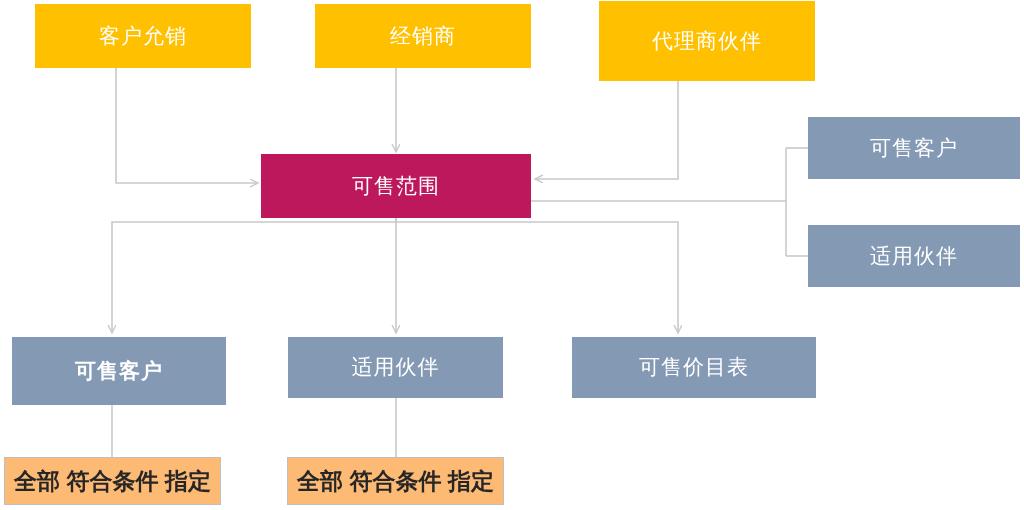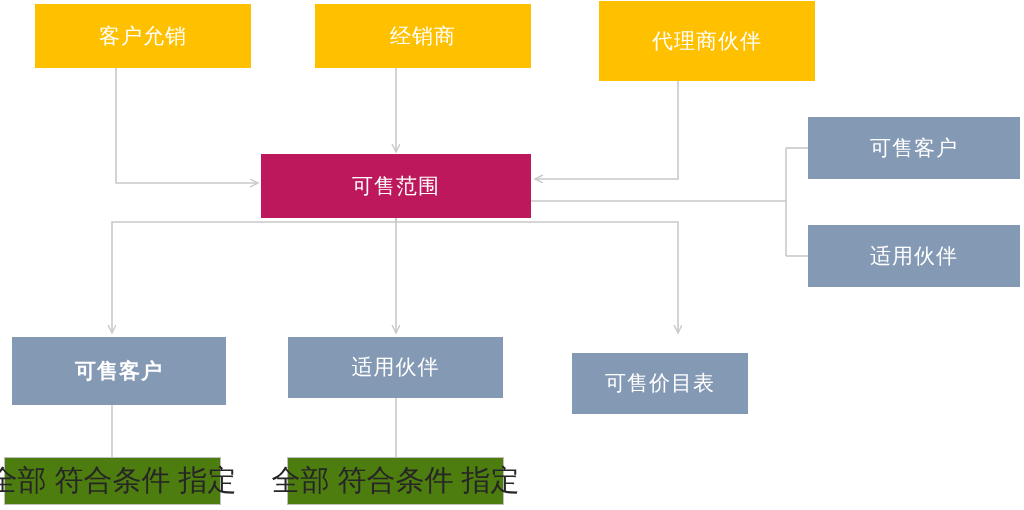--- a/index.html
+++ b/index.html
@@ -55,25 +55,26 @@
   }
   
   .n-attr {
     background: #8499B4;
     color: #ffffff;
     font-size: 21px;
     letter-spacing: 1px;
   }
   
   .n-option {
-    background: #4d7c0f;
+    background: #fdba74;
     border: 1px solid #BFBFBF;
     color: #262626;
-    font-size: 29px;
+    font-size: 23px;
     letter-spacing: 0px;
+    font-weight: bold;
   }
   .n-option .node-label {
     padding: 0 4px;
   }
 </style>
 </head>
 <body>
 
 <div id="canvas">
 
@@ -131,21 +132,21 @@
   </div>
 
   <div class="node n-attr" style="left:12px; top:337px; width:214px; height:68px;font-weight:bold;">
     <span class="node-label">可售客户</span>
   </div>
 
   <div class="node n-attr" style="left:288px; top:337px; width:215px; height:61px;">
     <span class="node-label">适用伙伴</span>
   </div>
 
-  <div class="node n-attr" style="left:572px; top:353px; width:176px; height:61px;">
+  <div class="node n-attr" style="left:572px; top:337px; width:244px; height:61px;">
     <span class="node-label">可售价目表</span>
   </div>
 
   <div class="node n-option" style="left:4px; top:457px; width:217px; height:48px;">
     <span class="node-label">全部  符合条件  指定</span>
   </div>
 
   <div class="node n-option" style="left:287px; top:457px; width:217px; height:48px;">
     <span class="node-label">全部  符合条件  指定</span>
   </div>

